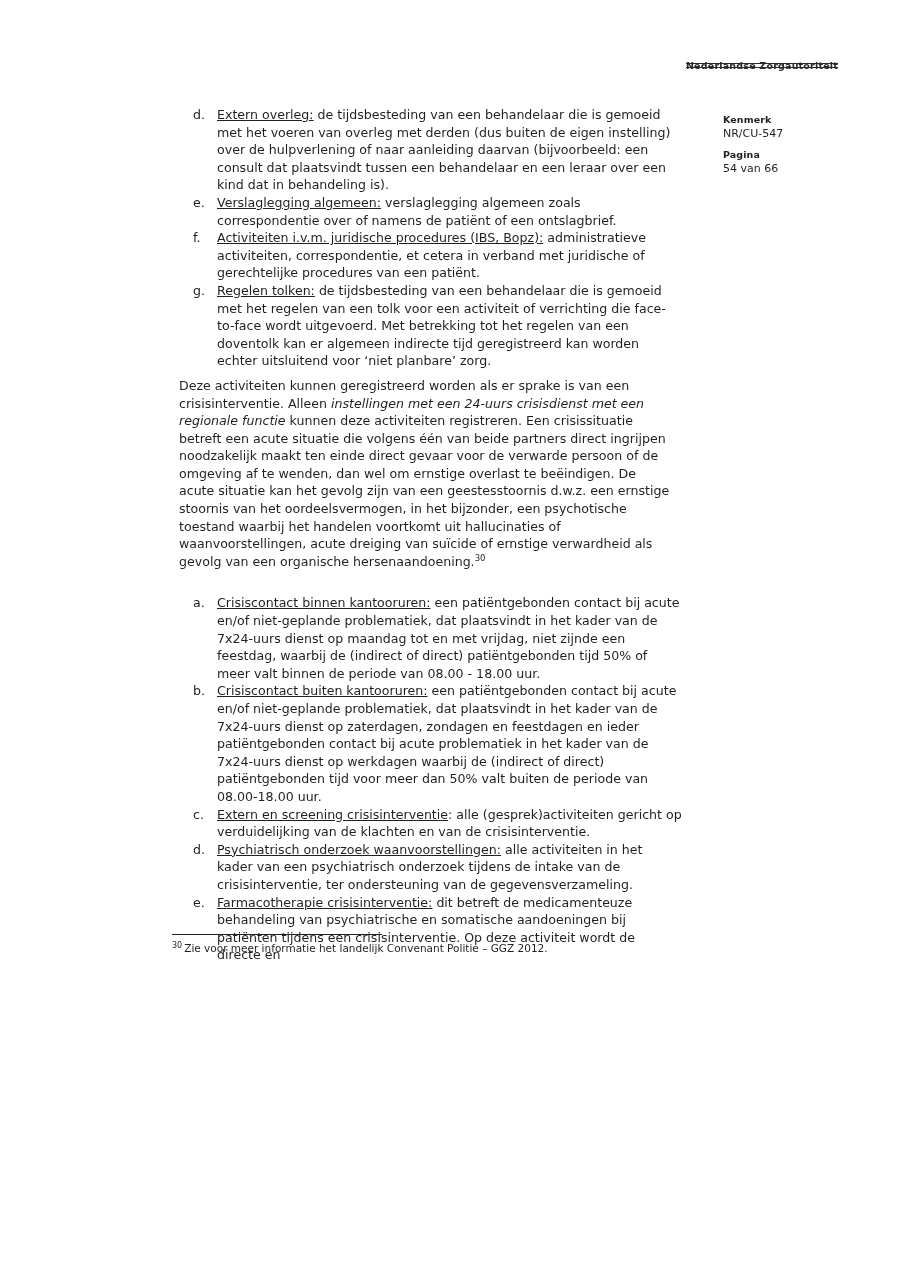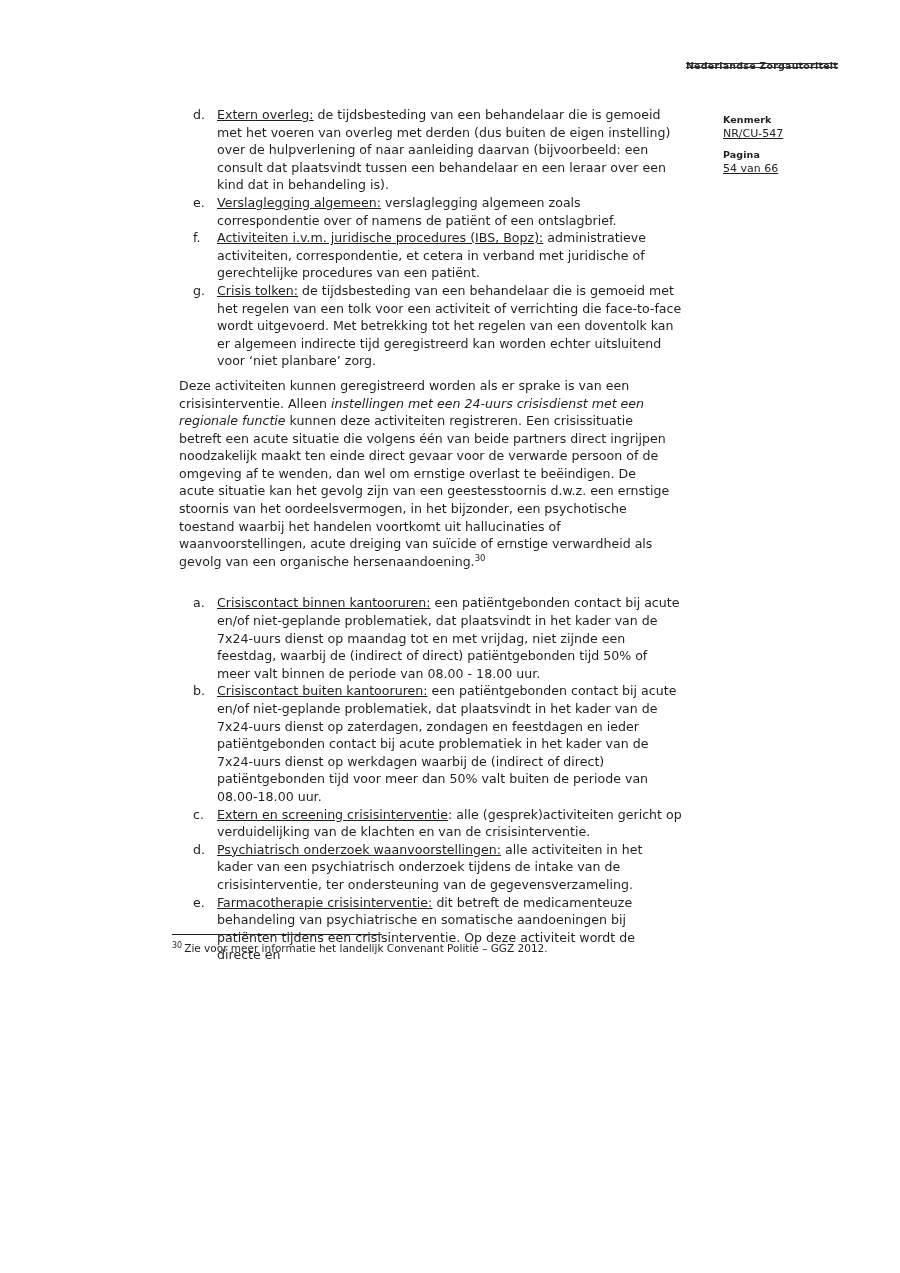--- a/index.html
+++ b/index.html
@@ -55,21 +55,20 @@
     margin-left: 33px;
   }
   .meta .label {
     font-weight: bold;
     font-size: 9.5px;
     letter-spacing: 0.1px;
   }
   .meta .value {
     font-size: 11px;
     margin-bottom: 7px;
-    text-decoration: underline;
   }
 
   .content {
     position: absolute;
     top: 106px;
     left: 172px;
     width: 510px;
     font-size: 12.6px;
     line-height: 17.6px;
   }
@@ -159,21 +158,21 @@
       <li>
         <span class="marker">e.</span>
         <span class="u">Verslaglegging algemeen:</span><span> verslaglegging algemeen zoals correspondentie over of namens de patiënt of een ontslagbrief.</span>
       </li>
       <li>
         <span class="marker">f.</span>
         <span class="u">Activiteiten i.v.m. juridische procedures (IBS, Bopz):</span><span> administratieve activiteiten, correspondentie, et cetera in verband met juridische of gerechtelijke procedures van een patiënt.</span>
       </li>
       <li>
         <span class="marker">g.</span>
-        <span class="u">Crisis tolken:</span><span> de tijdsbesteding van een behandelaar die is gemoeid met het regelen van een tolk voor een activiteit of verrichting die face-to-face wordt uitgevoerd. Met betrekking tot het regelen van een doventolk kan er algemeen indirecte tijd geregistreerd kan worden echter uitsluitend voor ‘niet planbare’ zorg.</span>
+        <span class="u">Regelen tolken:</span><span> de tijdsbesteding van een behandelaar die is gemoeid met het regelen van een tolk voor een activiteit of verrichting die face-to-face wordt uitgevoerd. Met betrekking tot het regelen van een doventolk kan er algemeen indirecte tijd geregistreerd kan worden echter uitsluitend voor ‘niet planbare’ zorg.</span>
       </li>
     </ol>
 
 
     <p class="para"><span>Deze activiteiten kunnen geregistreerd worden als er sprake is van een crisisinterventie. Alleen </span><span class="i">instellingen met een 24-uurs crisisdienst met een regionale functie</span><span> kunnen deze activiteiten registreren. Een crisissituatie betreft een acute situatie die volgens één van beide partners direct ingrijpen noodzakelijk maakt ten einde direct gevaar voor de verwarde persoon of de omgeving af te wenden, dan wel om ernstige overlast te beëindigen. De acute situatie kan het gevolg zijn van een geestesstoornis d.w.z. een ernstige stoornis van het oordeelsvermogen, in het bijzonder, een psychotische toestand waarbij het handelen voortkomt uit hallucinaties of waanvoorstellingen, acute dreiging van suïcide of ernstige verwardheid als gevolg van een organische hersenaandoening.</span><sup>30</sup></p>
 
     <div class="block-gap"></div>
 
     <ol class="alpha">
       <li>

